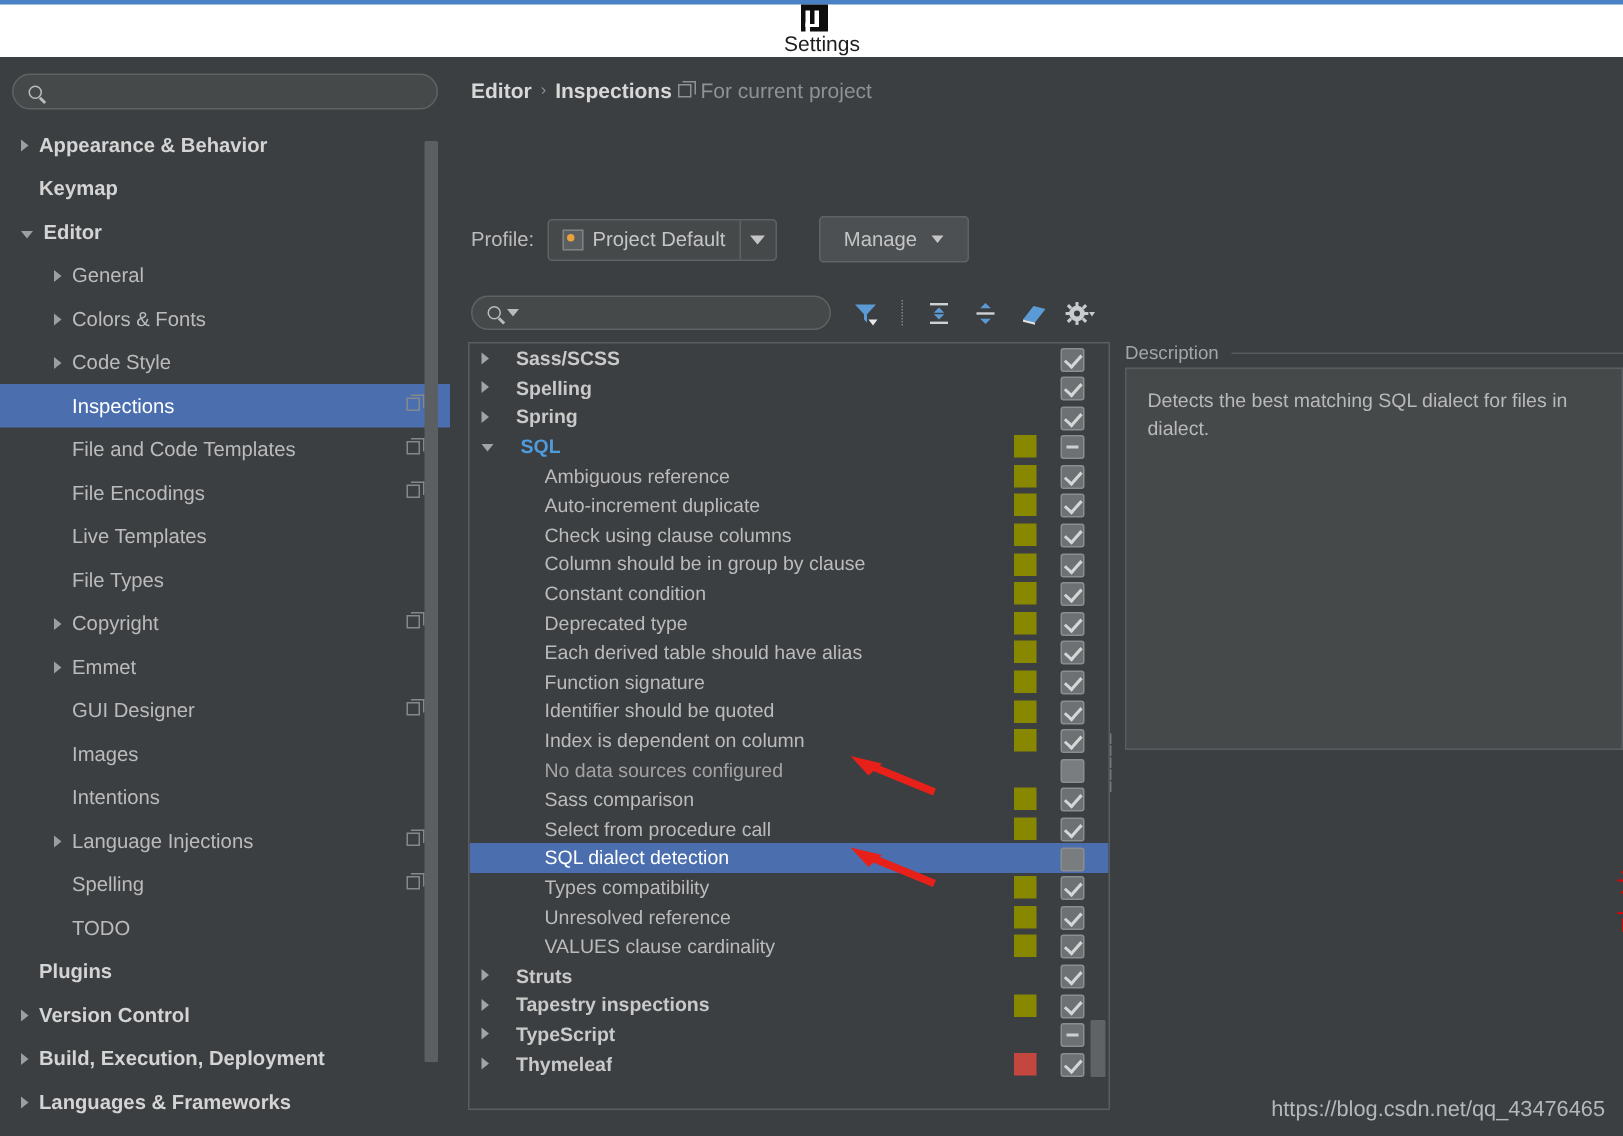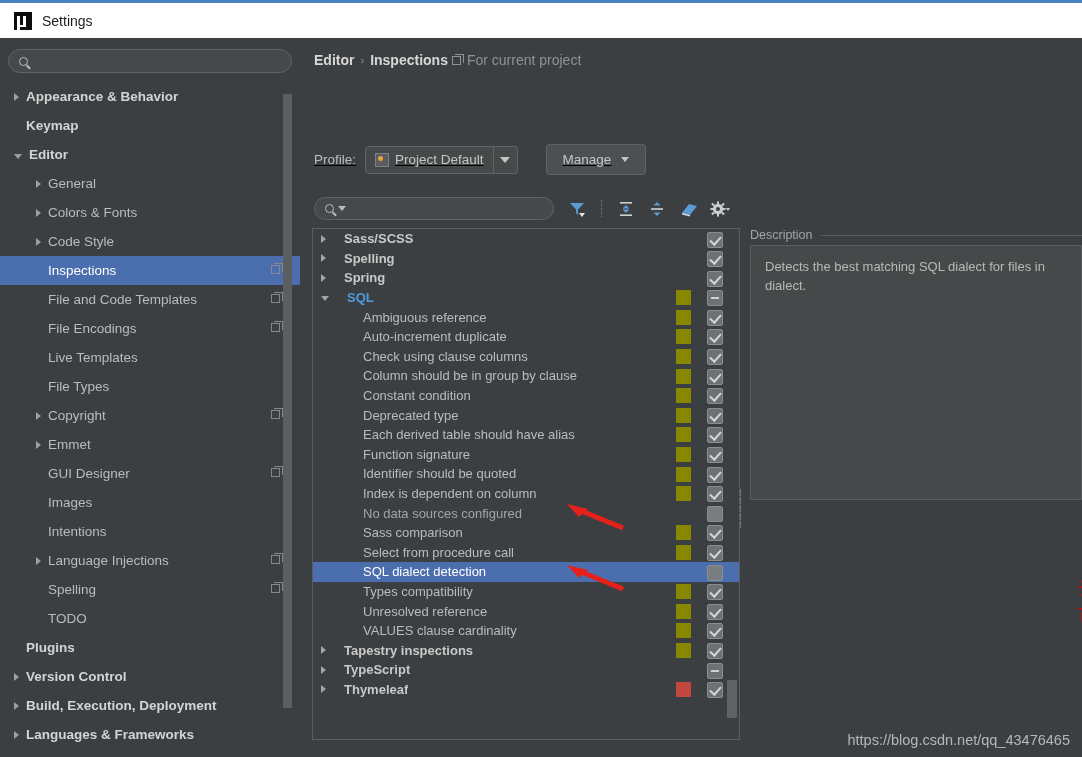--- a/index.html
+++ b/index.html
@@ -15,20 +15,21 @@
     background: #3c3f41;
   }
 
   
   .titlebar {
     position: absolute; left: 0; top: 0; width: 1082px; height: 38px;
     background: #ffffff;
     border-top: 3px solid #4a80c4;
     display: flex; align-items: center;
     padding-left: 14px;
+    flex-direction: column;
   }
   .ij-logo {
     width: 18px; height: 18px; background: #0d0d0d;
     position: relative; flex: 0 0 auto; margin-right: 10px;
   }
   .ij-logo::before {
     content: ""; position: absolute; left: 3px; top: 4px;
     width: 3px; height: 10px; background: #fff;
   }
   .ij-logo::after {
@@ -129,21 +130,21 @@
     margin: 0 6px 0 4px;
   }
   .bc-ic::before {
     content: ""; position: absolute; left: 2px; top: -3px;
     width: 8px; height: 8px; border: 1px solid #8d9294;
     border-bottom: 0; border-left: 0;
   }
 
   .profile-row {
     position: absolute; left: 14px; top: 106px;
-    display: flex; align-items: center; text-decoration: underline;
+    display: flex; align-items: center;
   }
   .profile-label { color: #bbbbbb; font-size: 13.5px; margin-right: 9px; }
   .combo {
     height: 28px; background: #45494a; border: 1px solid #5e6364;
     border-radius: 3px; display: flex; align-items: center;
   }
   .combo .val {
     display: flex; align-items: center; padding: 0 9px;
     color: #c5c5c5; font-size: 13.5px; height: 100%;
   }
@@ -607,20 +608,25 @@
             <span class="cb on"></span>
           </div>
           <div class="irow">
             <span class="iarr blank"></span>
             <span class="ilabel child">VALUES clause cardinality</span>
             <span class="sev" style="background: rgb(135, 135, 0);"></span>
             <span class="cb on"></span>
           </div>
           <div class="irow grp">
             <span class="iarr "></span>
+            <span class="ilabel">Struts</span>
+            <span class="cb on"></span>
+          </div>
+          <div class="irow grp">
+            <span class="iarr "></span>
             <span class="ilabel">Tapestry inspections</span>
             <span class="sev" style="background: rgb(135, 135, 0);"></span>
             <span class="cb on"></span>
           </div>
           <div class="irow grp">
             <span class="iarr "></span>
             <span class="ilabel">TypeScript</span>
             <span class="cb dash"></span>
           </div>
           <div class="irow grp">

